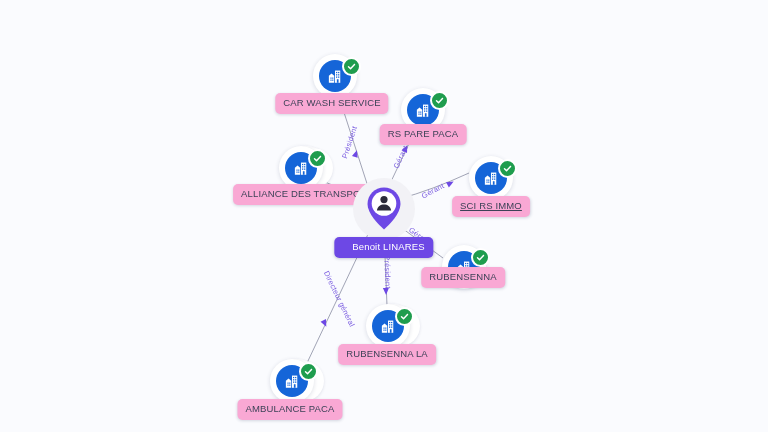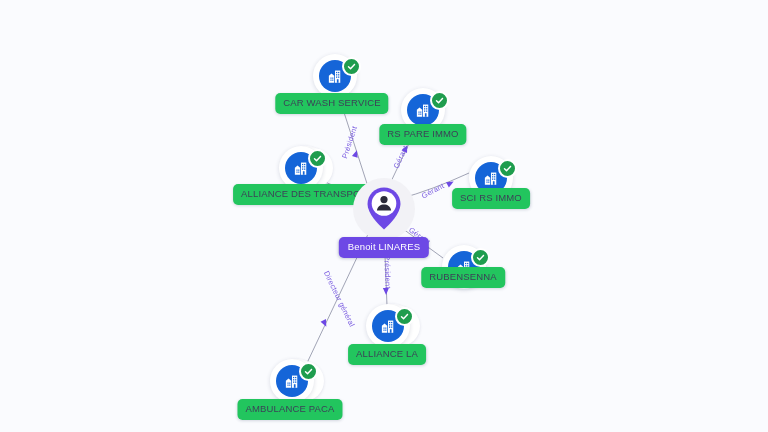--- a/index.html
+++ b/index.html
@@ -80,21 +80,21 @@
     border: 2px solid #ffffff;
     display: flex;
     align-items: center;
     justify-content: center;
   }
   .badge svg { display: block; }
   .node-label {
     position: absolute;
     transform: translateX(-50%);
     white-space: nowrap;
-    background: #22c55e;
+    background: #f9a8d4;
     color: #3c4257;
     font-size: 9.5px;
     line-height: 1;
     padding: 5px 8px 6px 8px;
     border-radius: 5px;
     box-shadow: 0 1px 3px rgba(40,50,90,0.18);
     letter-spacing: 0.15px;
   }
 
   
@@ -115,21 +115,21 @@
     width: 36px; height: 45px;
   }
   .person-label {
     position: absolute;
     transform: translateX(-50%);
     white-space: nowrap;
     background: #6d48e5;
     color: #ffffff;
     font-size: 9.5px;
     line-height: 1;
-    padding: 5px 9px 6px 9px;
+    padding: 5px 9px 6px 18px;
     border-radius: 5px;
     box-shadow: 0 1px 3px rgba(40,50,90,0.25);
     letter-spacing: 0.15px;
   }
 </style>
 </head>
 <body>
 
 <div id="canvas">
 
@@ -201,21 +201,21 @@
             <rect x="13.0" y="10.0" width="1.5" height="1.5" fill="#1565d8"></rect>
             <rect x="11.6" y="13.2" width="2.0" height="4.2" fill="#1565d8"></rect>
           </svg>
         </div>
         <div class="badge" style="background:#1f9d4e">
           <svg width="9" height="9" viewBox="0 0 12 12">
             <path d="M2 6.3 L4.7 9 L10 3.2" fill="none" stroke="#ffffff" stroke-width="1.9" stroke-linecap="round" stroke-linejoin="round"></path>
           </svg>
         </div>
       </div>
-      <div class="node-label" style="left: 423px; top: 124px;">RS PARE IMMO</div>
+      <div class="node-label" style="left: 423px; top: 124px;">RS PARE PACA</div>
       <div class="node" style="left: 491px; top: 178px;">
         <div class="node-halo"></div>
         <div class="node-circle" style="background:#1565d8">
           <svg width="17" height="17" viewBox="0 0 20 20">
             <path fill="#ffffff" d="M2.2 17.4h6.3V9.1L5.3 6.6 2.2 9.1z"></path>
             <rect x="4.0" y="11.2" width="1.4" height="1.4" fill="#1565d8"></rect>
             <rect x="6.1" y="11.2" width="1.4" height="1.4" fill="#1565d8"></rect>
             <rect x="4.0" y="13.6" width="1.4" height="1.4" fill="#1565d8"></rect>
             <rect x="6.1" y="13.6" width="1.4" height="1.4" fill="#1565d8"></rect>
             <path fill="#ffffff" d="M9.4 17.4h6.2V3.0H9.4z"></path>
@@ -227,21 +227,21 @@
             <rect x="13.0" y="10.0" width="1.5" height="1.5" fill="#1565d8"></rect>
             <rect x="11.6" y="13.2" width="2.0" height="4.2" fill="#1565d8"></rect>
           </svg>
         </div>
         <div class="badge" style="background:#1f9d4e">
           <svg width="9" height="9" viewBox="0 0 12 12">
             <path d="M2 6.3 L4.7 9 L10 3.2" fill="none" stroke="#ffffff" stroke-width="1.9" stroke-linecap="round" stroke-linejoin="round"></path>
           </svg>
         </div>
       </div>
-      <div class="node-label" style="left: 491px; top: 188px;">SCI RS IMMO</div>
+      <div class="node-label" style="left: 491px; top: 196px; text-decoration: underline;">SCI RS IMMO</div>
       <div class="node" style="left: 301px; top: 168px;">
         <div class="stack-card stack-1"></div>
         <div class="stack-card stack-2"></div>
         <div class="node-halo"></div>
         <div class="node-circle" style="background:#1565d8">
           <svg width="17" height="17" viewBox="0 0 20 20">
             <path fill="#ffffff" d="M2.2 17.4h6.3V9.1L5.3 6.6 2.2 9.1z"></path>
             <rect x="4.0" y="11.2" width="1.4" height="1.4" fill="#1565d8"></rect>
             <rect x="6.1" y="11.2" width="1.4" height="1.4" fill="#1565d8"></rect>
             <rect x="4.0" y="13.6" width="1.4" height="1.4" fill="#1565d8"></rect>
@@ -309,21 +309,21 @@
             <rect x="13.0" y="10.0" width="1.5" height="1.5" fill="#1565d8"></rect>
             <rect x="11.6" y="13.2" width="2.0" height="4.2" fill="#1565d8"></rect>
           </svg>
         </div>
         <div class="badge" style="background:#1f9d4e">
           <svg width="9" height="9" viewBox="0 0 12 12">
             <path d="M2 6.3 L4.7 9 L10 3.2" fill="none" stroke="#ffffff" stroke-width="1.9" stroke-linecap="round" stroke-linejoin="round"></path>
           </svg>
         </div>
       </div>
-      <div class="node-label" style="left: 387px; top: 344px;">ALLIANCE LA</div>
+      <div class="node-label" style="left: 387px; top: 344px;">RUBENSENNA LA</div>
       <div class="node" style="left: 292px; top: 381px;">
         <div class="stack-card stack-1"></div>
         <div class="stack-card stack-2"></div>
         <div class="node-halo"></div>
         <div class="node-circle" style="background:#1565d8">
           <svg width="17" height="17" viewBox="0 0 20 20">
             <path fill="#ffffff" d="M2.2 17.4h6.3V9.1L5.3 6.6 2.2 9.1z"></path>
             <rect x="4.0" y="11.2" width="1.4" height="1.4" fill="#1565d8"></rect>
             <rect x="6.1" y="11.2" width="1.4" height="1.4" fill="#1565d8"></rect>
             <rect x="4.0" y="13.6" width="1.4" height="1.4" fill="#1565d8"></rect>

